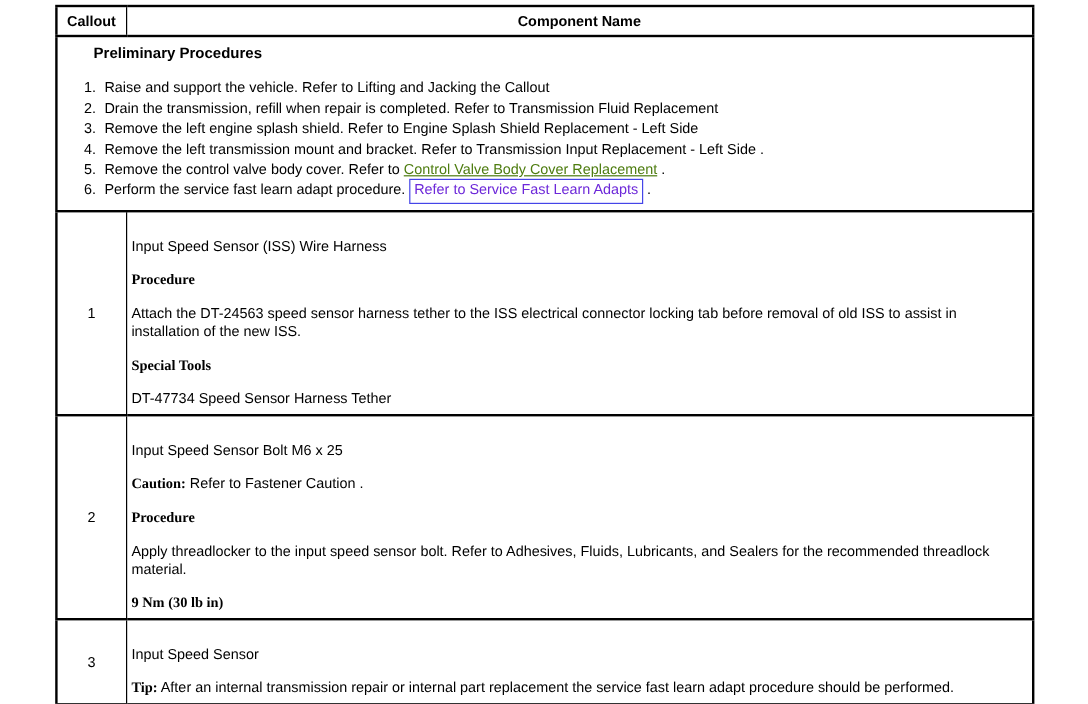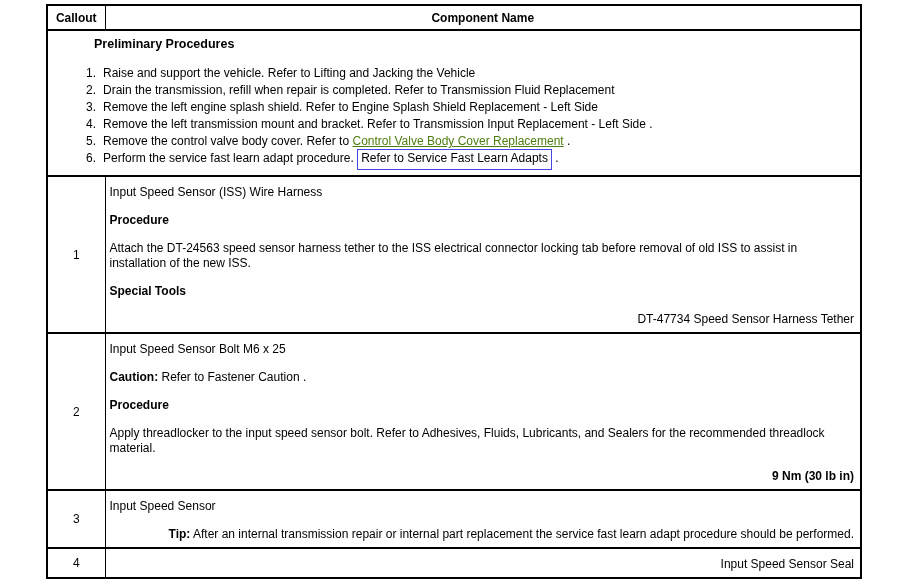--- a/index.html
+++ b/index.html
@@ -40,21 +40,21 @@
   th.callout-th, th.component-th {
     font-weight: bold;
     text-align: center;
     padding: 3px 2px;
     font-size: 12px;
     height: 17px;
   }
 
   
   td.prelim-cell {
-    padding: 4px 6px 8px 22px;
+    padding: 4px 6px 8px 6px;
     vertical-align: top;
   }
   .prelim-title {
     font-weight: bold;
     margin: 2px 0 14px 24px;
     font-size: 12.5px;
   }
   ol.prelim-list {
     list-style: none;
     margin: 0;
@@ -69,46 +69,45 @@
     flex: none;
     width: 16px;
     text-align: right;
     margin-right: 7px;
   }
   a.link-underline {
     color: #4d7c0f;
     text-decoration: underline;
   }
   a.link-focus {
-    color: #000000;
+    color: #6d28d9;
     text-decoration: none;
     border: 1px solid #4545e8;
     padding: 1px 3px 4px 3px;
   }
 
   
   td.callout-cell {
     text-align: center;
     vertical-align: middle;
     font-size: 12px;
     padding: 2px;
   }
   td.content-cell {
     vertical-align: top;
-    padding: 8px 6px 5px 4px;
+    padding: 21px 6px 5px 4px;
     line-height: 15px;
   }
   td.content-cell p {
     margin: 0 0 13px 0;
   }
   td.content-cell p:last-child {
     margin-bottom: 0;
-    text-align: right;
   }
-  .bold { font-weight: bold; }
+  .bold { font-weight: bold; font-family: Liberation Serif, serif; }
 </style>
 </head>
 <body>
 
 <div class="page">
   <table class="callout-table">
     <colgroup>
         <col class="col-callout">
         <col>
       </colgroup>
@@ -118,21 +117,21 @@
         <th class="component-th">Component Name</th>
       </tr>
     </thead>
     <tbody>
       <tr>
         <td class="prelim-cell" colspan="2">
           <div class="prelim-title">Preliminary Procedures</div>
           <ol class="prelim-list">
             <li>
               <span class="step-num">1.</span>
-              <span class="step-text">Raise and support the vehicle. Refer to Lifting and Jacking the Vehicle</span>
+              <span class="step-text">Raise and support the vehicle. Refer to Lifting and Jacking the Callout</span>
             </li>
             <li>
               <span class="step-num">2.</span>
               <span class="step-text">Drain the transmission, refill when repair is completed. Refer to Transmission Fluid Replacement</span>
             </li>
             <li>
               <span class="step-num">3.</span>
               <span class="step-text">Remove the left engine splash shield. Refer to Engine Splash Shield Replacement - Left Side</span>
             </li>
             <li>

